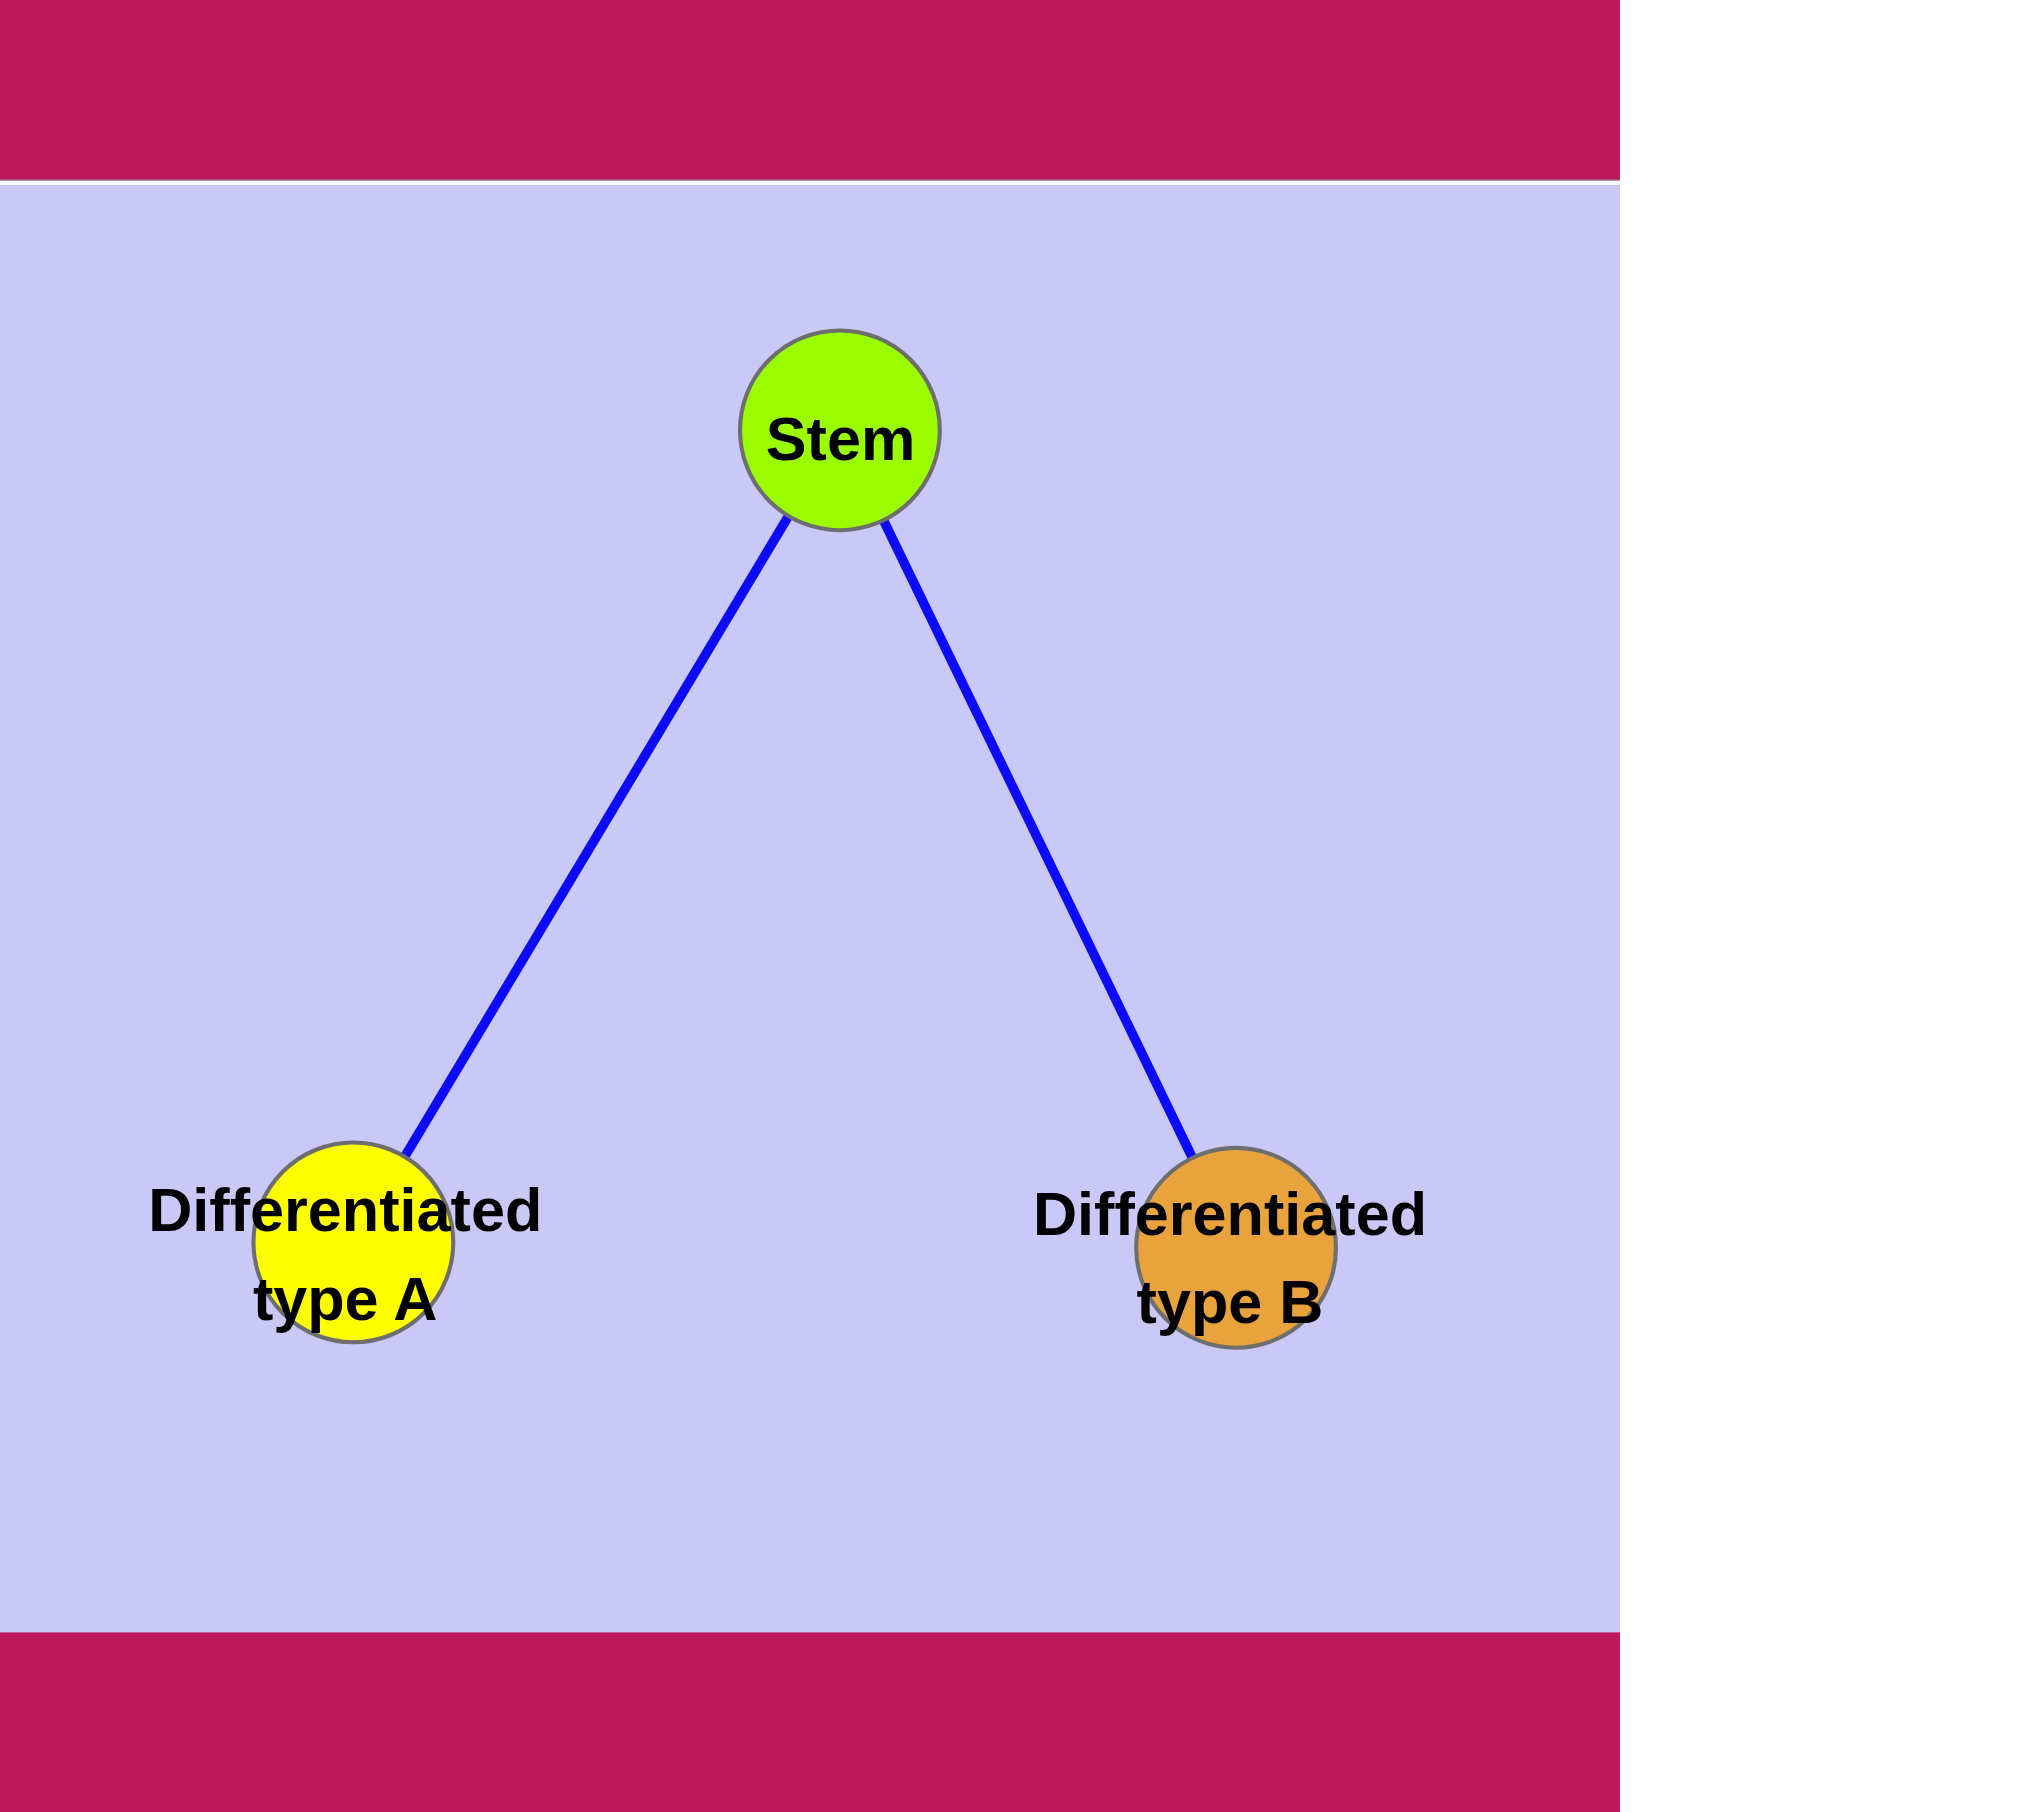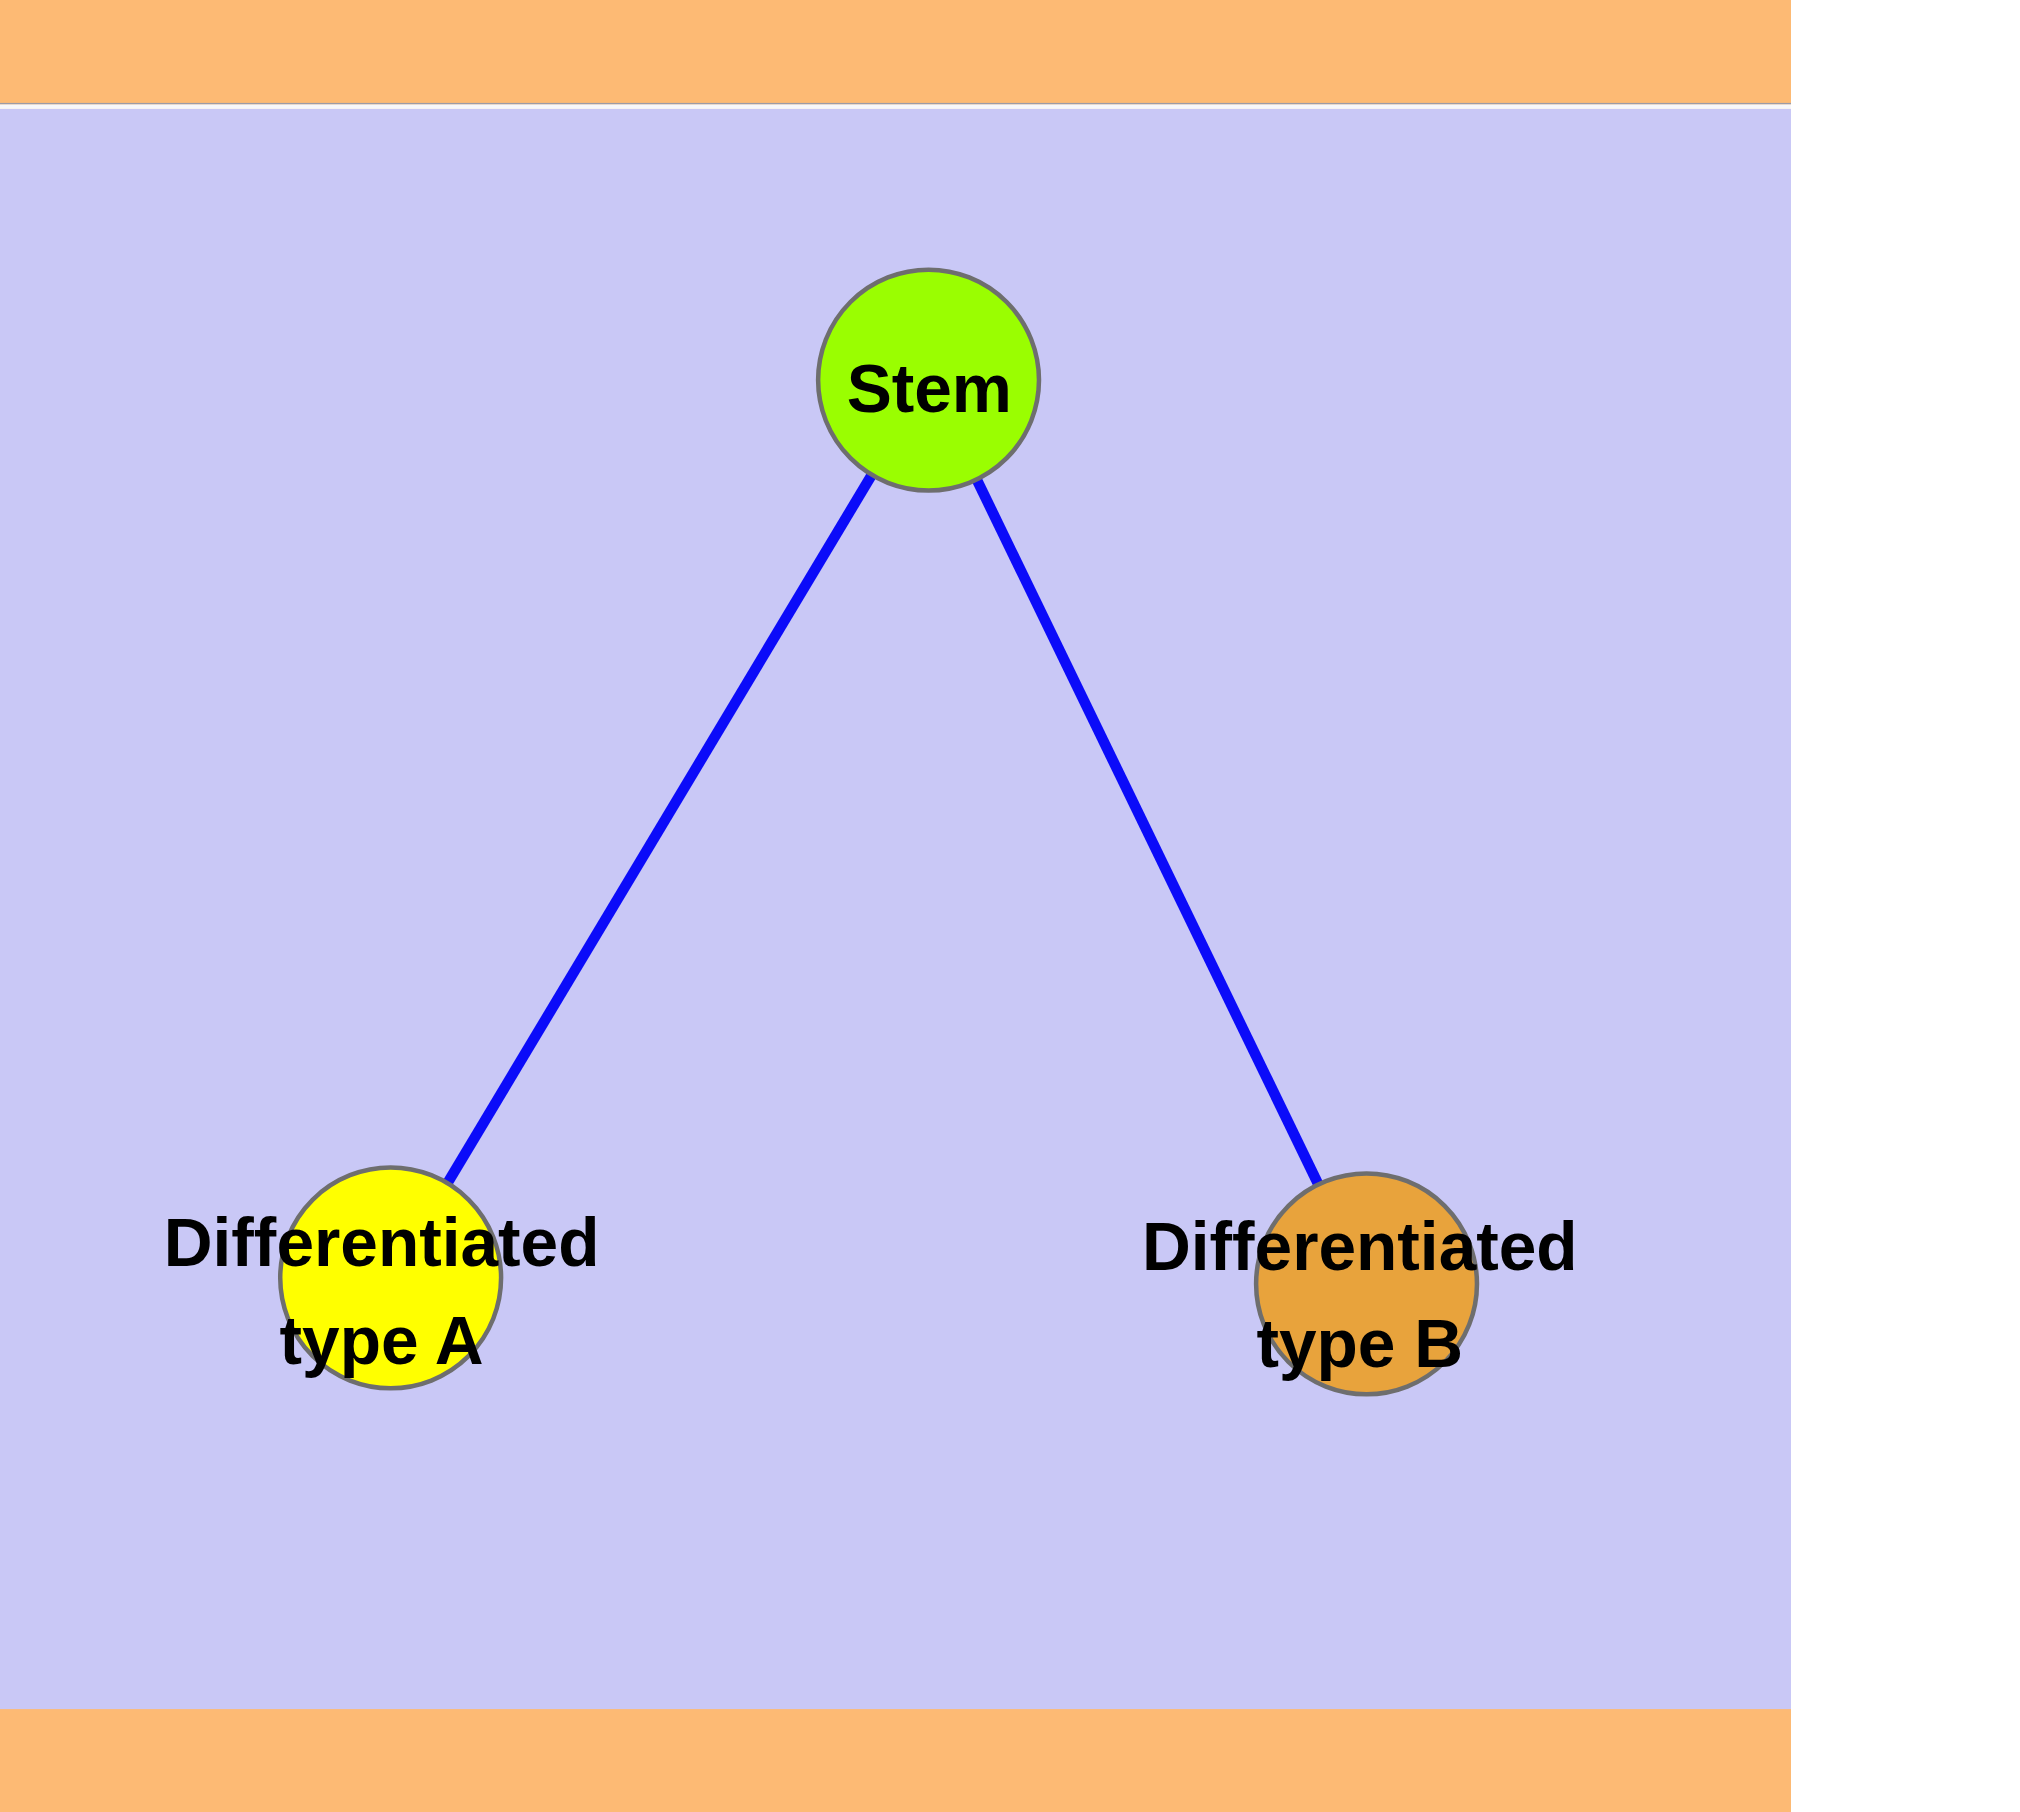--- a/index.html
+++ b/index.html
@@ -2,24 +2,24 @@
 <html style="font-size:13.6px"><head>
 <meta charset="utf-8">
 <style>
   html, body {
     margin: 0;
     padding: 0;
     background: #ffffff;
   }
   .canvas {
     position: relative;
-    width: 1791px;
+    width: 1620px;
     height: 1812px;
     overflow: hidden;
-    background: #fdba74;
+    background: #be185d;
   }
   .canvas svg {
     position: absolute;
     left: 0;
     top: 0;
     width: 100%;
     height: 100%;
     display: block;
   }
   .edge {

